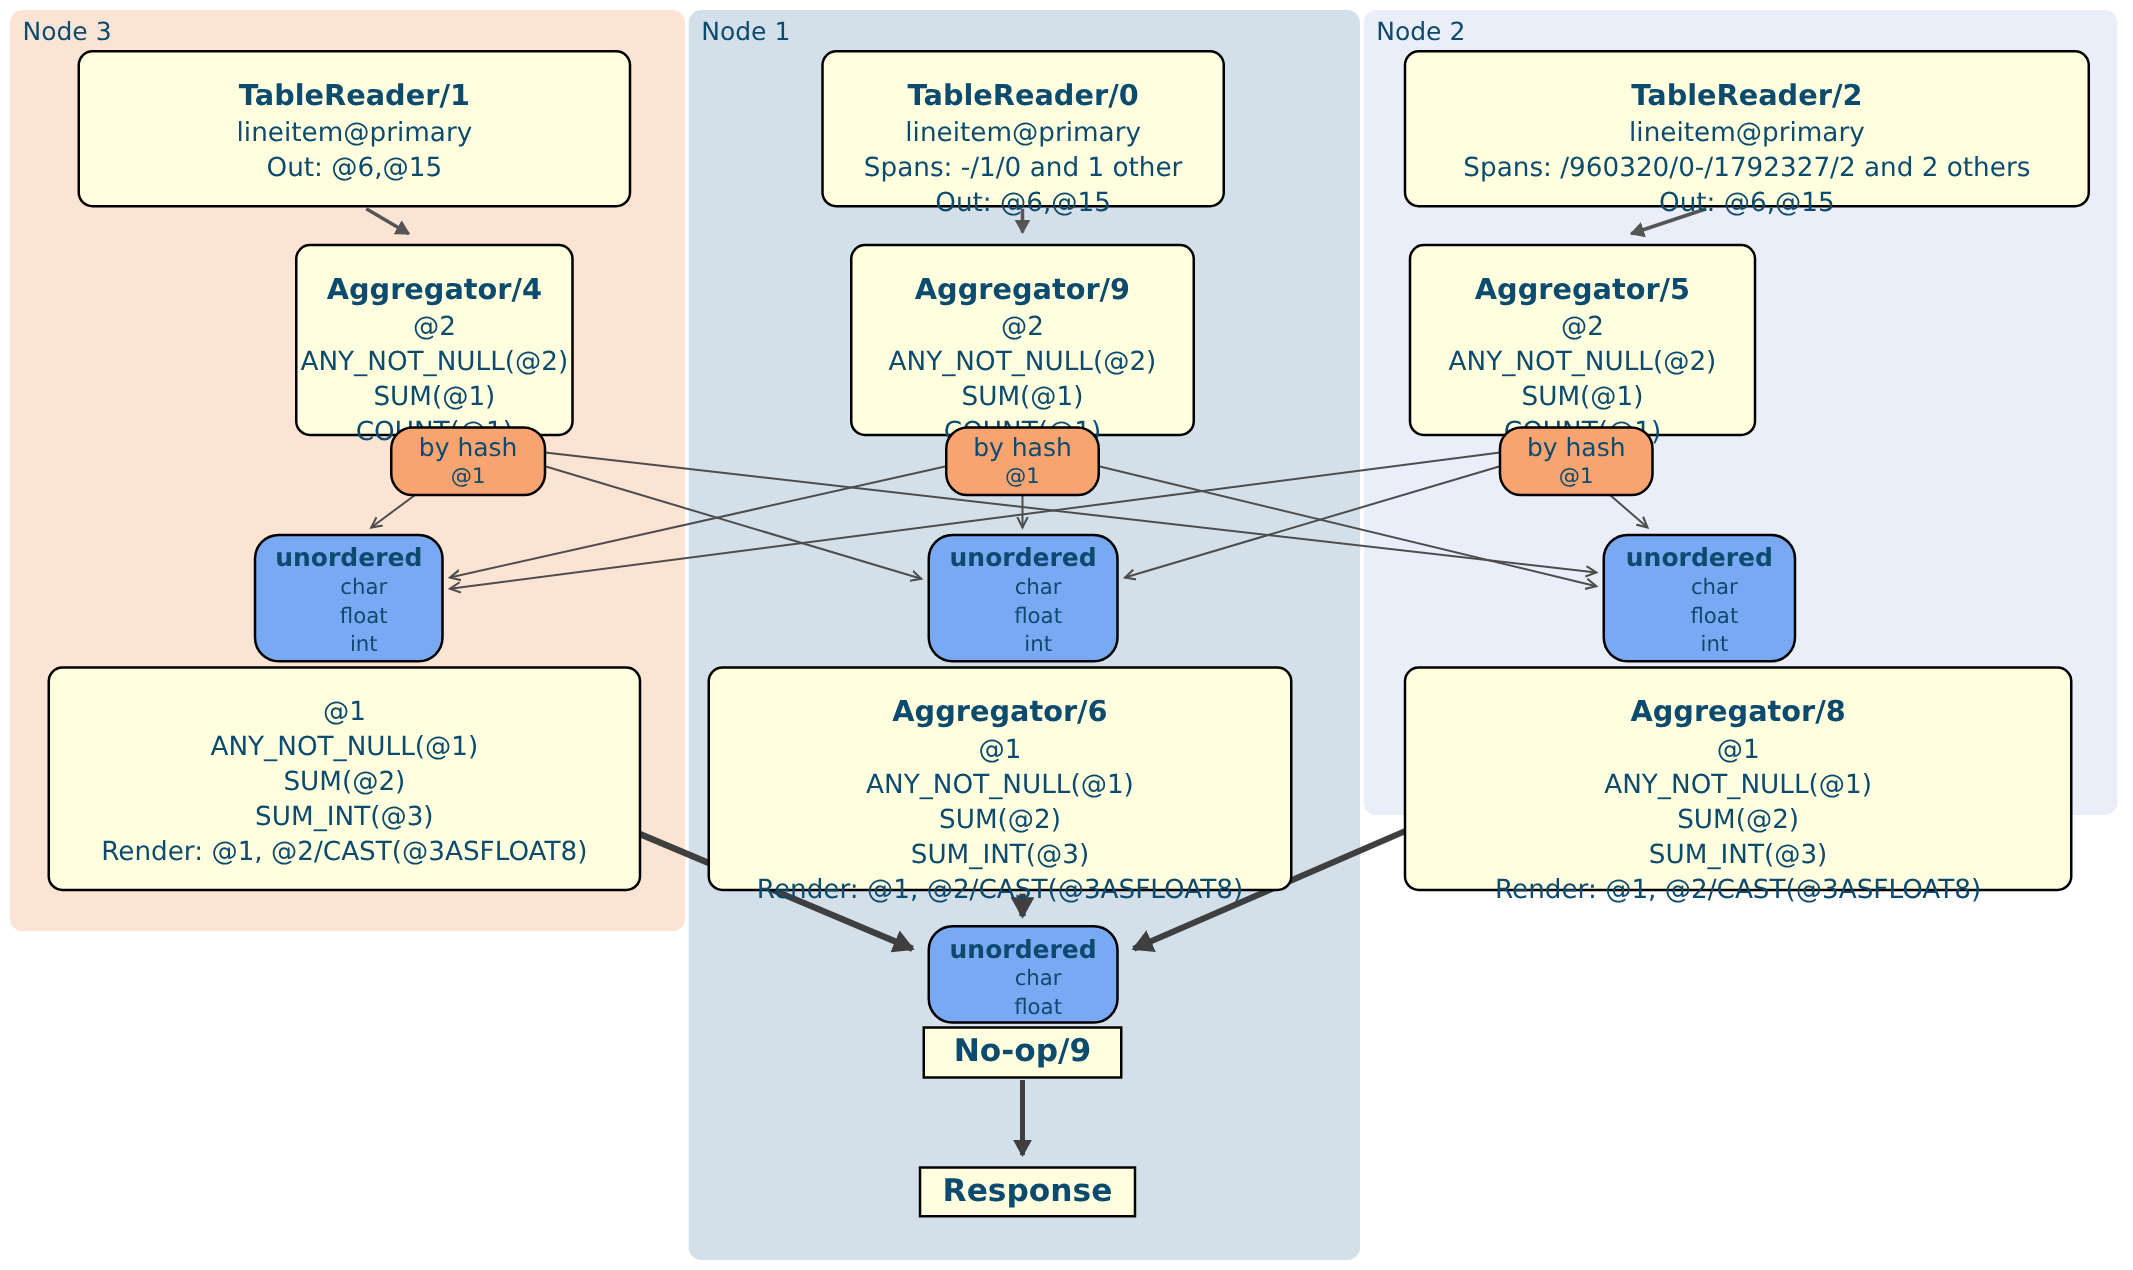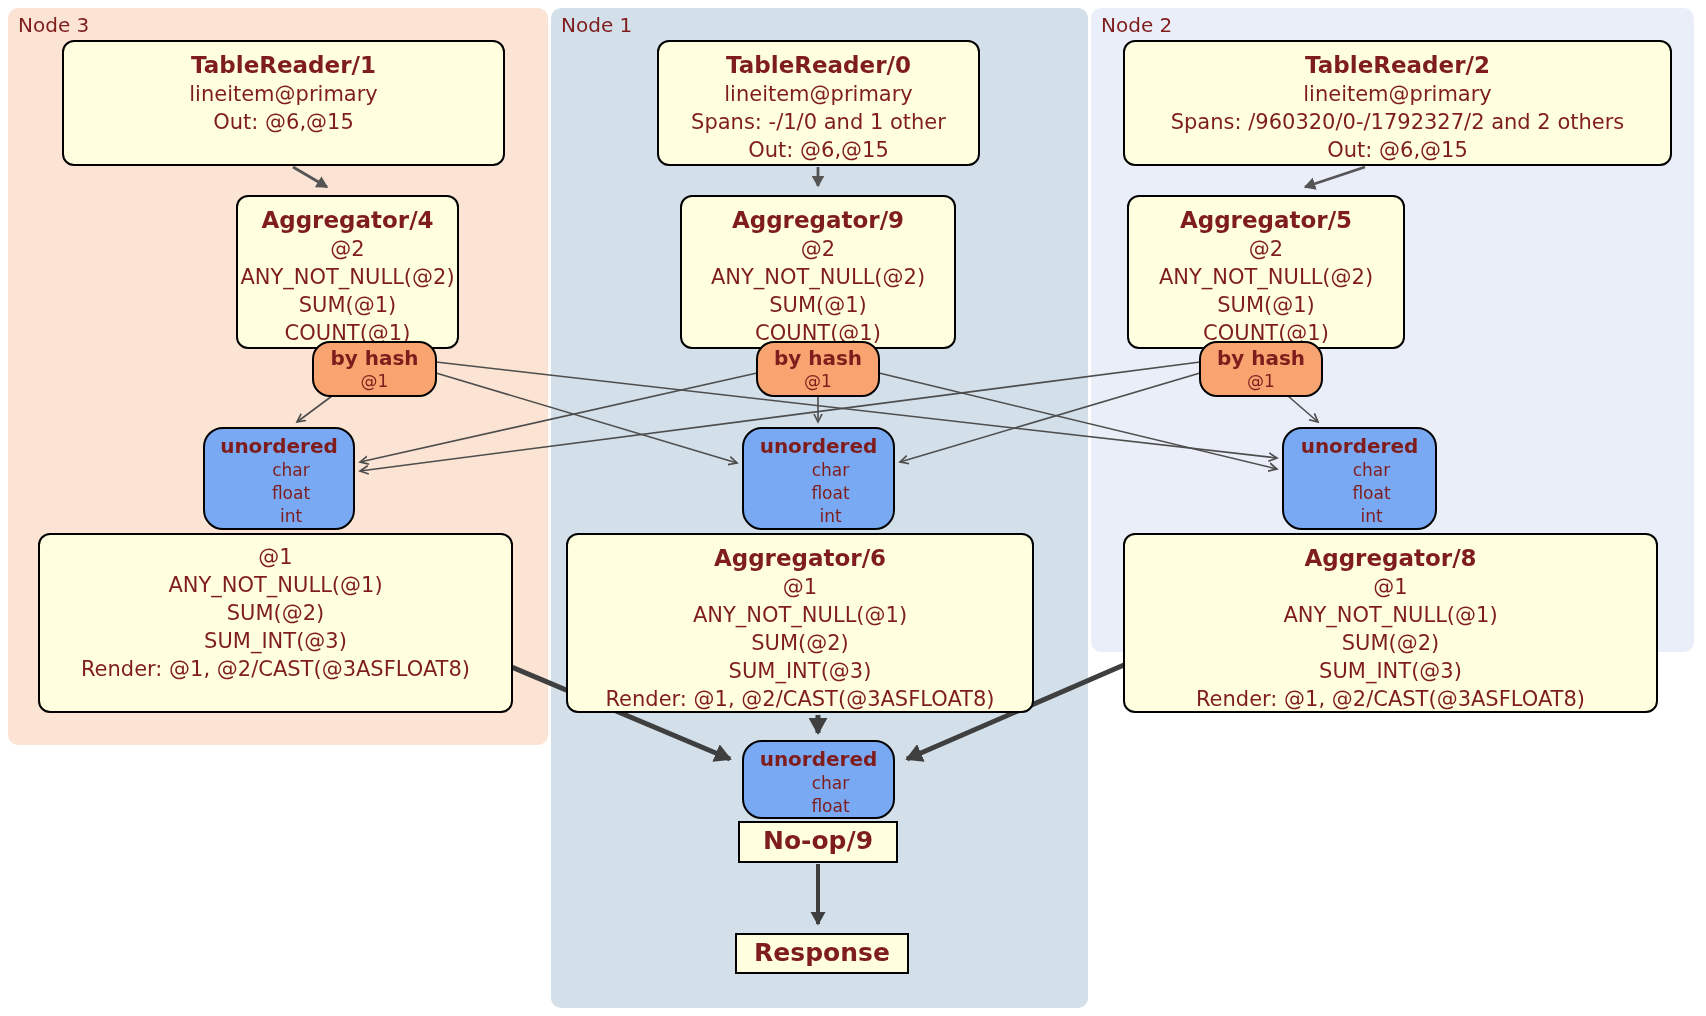--- a/index.html
+++ b/index.html
@@ -1,33 +1,33 @@
 <!DOCTYPE html>
 <html style="--region_node3: #FCE4D4; --region_node1: #D4E0E9; --region_node2: #E9EEF8; --processor_fill: #FFFFE0; --router_fill: #F7A471; --sync_fill: #79A9F2; --edge_thin: #4D4D4D; --edge_thick: #3F3F3F;"><head>
 <meta charset="utf-8">
 <style>
   html,body{margin:0;padding:0;background:#ffffff;}
   #canvas{
     position:relative;width:1706px;height:1016px;overflow:hidden;
-    font-family:"DejaVu Sans","Liberation Sans",sans-serif;color:#7f1d1d;
+    font-family:"DejaVu Sans","Liberation Sans",sans-serif;color:#0c4a6e;
     background:#ffffff;
   }
   .region{position:absolute;border-radius:10px;z-index:1;}
   #rg-node3{left:8px;top:8px;width:540px;height:737px;background:var(--region_node3,#FCE4D4);}
   #rg-node1{left:551px;top:8px;width:537px;height:1000px;background:var(--region_node1,#D4E0E9);}
   #rg-node2{left:1091px;top:8px;width:603px;height:644px;background:var(--region_node2,#E9EEF8);}
   .region-label{position:absolute;left:10px;top:4px;font-size:20px;line-height:26px;}
   #edges{position:absolute;left:0;top:0;z-index:2;}
   .box{position:absolute;z-index:3;box-sizing:border-box;text-align:center;
        border:2px solid #000;}
-  .proc{background:var(--processor_fill,#FFFFE0);border-radius:12px;padding-top:8px;}
+  .proc{background:var(--processor_fill,#FFFFE0);border-radius:12px;padding-top:20px;}
   .proc-title{font-size:23px;font-weight:bold;line-height:30px;white-space:nowrap;}
   .proc-line{font-size:21px;line-height:28px;white-space:nowrap;}
   .router{background:var(--router_fill,#F7A471);border-radius:18px;padding-top:3px;}
-  .router-title{font-size:20px;font-weight:bold;line-height:25px;}
+  .router-title{font-size:20px;font-weight:normal;line-height:25px;}
   .router-key{font-size:17px;line-height:21px;}
   .sync{background:var(--sync_fill,#79A9F2);border-radius:20px;padding-top:4px;}
   .sync-title{font-size:20px;font-weight:bold;line-height:26px;}
   .sync-item{font-size:17px;line-height:23px;margin-left:24px;}
   .mini{background:var(--processor_fill,#FFFFE0);border-radius:0;}
   .mini-title{font-size:25px;font-weight:bold;line-height:36px;}
 
   
   #tr1{left:62px;top:40px;width:443px;height:126px;}
   #tr0{left:657px;top:40px;width:323px;height:126px;}

